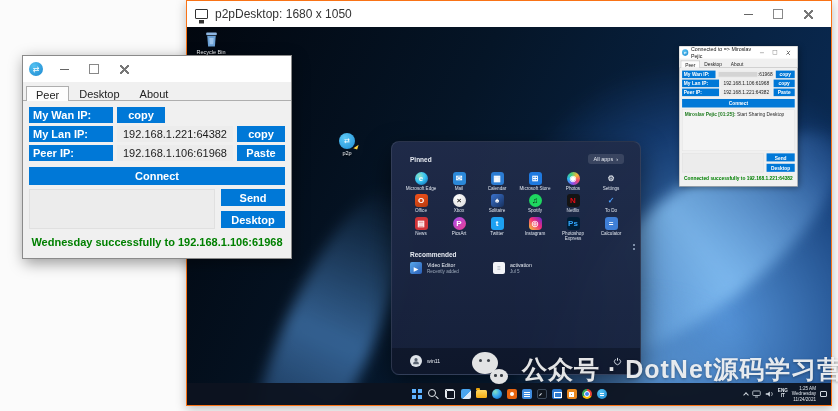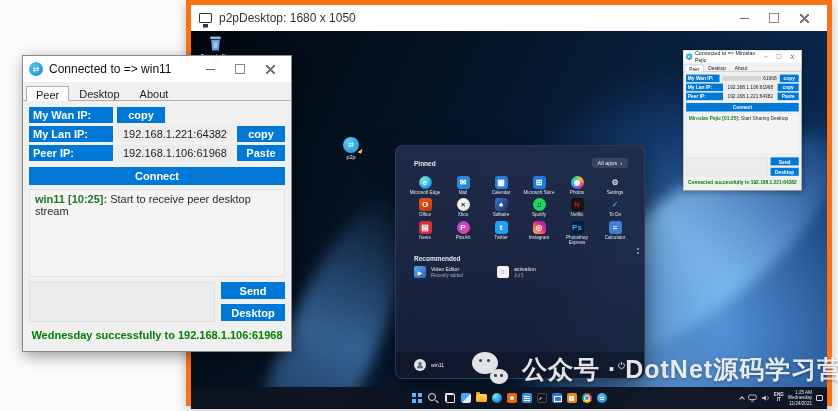--- a/index.html
+++ b/index.html
@@ -1,21 +1,21 @@
 <!DOCTYPE html>
 <html><head>
 <meta charset="utf-8">
 <style>
   * { margin:0; padding:0; box-sizing:border-box; }
   html,body { width:838px; height:411px; background:#fbfbfb; font-family:"Liberation Sans",sans-serif; overflow:hidden; }
   .stage { position:relative; width:838px; height:411px; }
 
   
   .main-win { position:absolute; left:186px; top:0; width:646px; height:406px;
-    border:5px solid #f97316; background:#fff; box-shadow:0 3px 10px rgba(0,0,0,.25); }
+    border:1px solid #f97316; background:#fff; box-shadow:0 3px 10px rgba(0,0,0,.25); }
   .main-titlebar { height:26px; background:#fff; display:flex; align-items:center; padding:0 8px; }
   .monitor-ico { width:13px; height:10px; border:1.5px solid #333; border-radius:1px; position:relative; margin-right:7px; }
   .monitor-ico::after { content:""; position:absolute; left:3px; bottom:-4px; width:5px; height:2px; background:#333; box-shadow:0 1.5px 0 0 #333; }
   .main-title { font-size:12px; color:#333; flex:1; }
   .winctl { width:30px; height:20px; display:flex; align-items:center; justify-content:center; position:relative; cursor:default; }
   .ctl-min::before { content:""; width:9px; border-top:1px solid #666; }
   .ctl-max::before { content:""; width:8px; height:8px; border:1px solid #888; }
   .ctl-close::before { content:""; width:9px; height:9px;
     background:linear-gradient(45deg,transparent 44%,#777 44% 56%,transparent 56%),
                linear-gradient(-45deg,transparent 44%,#777 44% 56%,transparent 56%); }
@@ -426,21 +426,20 @@
           <span class="notif-box"></span>
         </div>
       </div>
     </div>
   </div>
 
   <div class="fore-dlg">
     <div class="dlg">
       <div class="dlg-titlebar">
         <span class="dlg-appicon">⇄</span>
-        <span class="dlg-title">Connected to =&gt; win11</span>
         <span class="winctl ctl-min"></span>
         <span class="winctl ctl-max"></span>
         <span class="winctl ctl-close"></span>
       </div>
       <div class="dlg-tabs">
         <span class="tab active">Peer</span>
         <span class="tab">Desktop</span>
         <span class="tab">About</span>
       </div>
       <div class="dlg-body">
@@ -452,23 +451,20 @@
           <span class="flabel">My Lan IP:</span>
           <span class="fvalue">192.168.1.221:64382</span>
           <button class="btn fbtn">copy</button>
         </div>
         <div class="frow">
           <span class="flabel">Peer IP:</span>
           <span class="fvalue">192.168.1.106:61968</span>
           <button class="btn fbtn">Paste</button>
         </div>
         <button class="btn connect">Connect</button>
-        <div class="log">
-          <span class="pfx">win11 [10:25]:</span><span> Start to receive peer desktop stream</span>
-        </div>
         <div class="msgrow">
           <div class="msginput"></div>
           <div class="sidebtns">
             <button class="btn">Send</button>
             <button class="btn">Desktop</button>
           </div>
         </div>
         <div class="dlg-status">Wednesday successfully to 192.168.1.106:61968</div>
       </div>
     </div>

